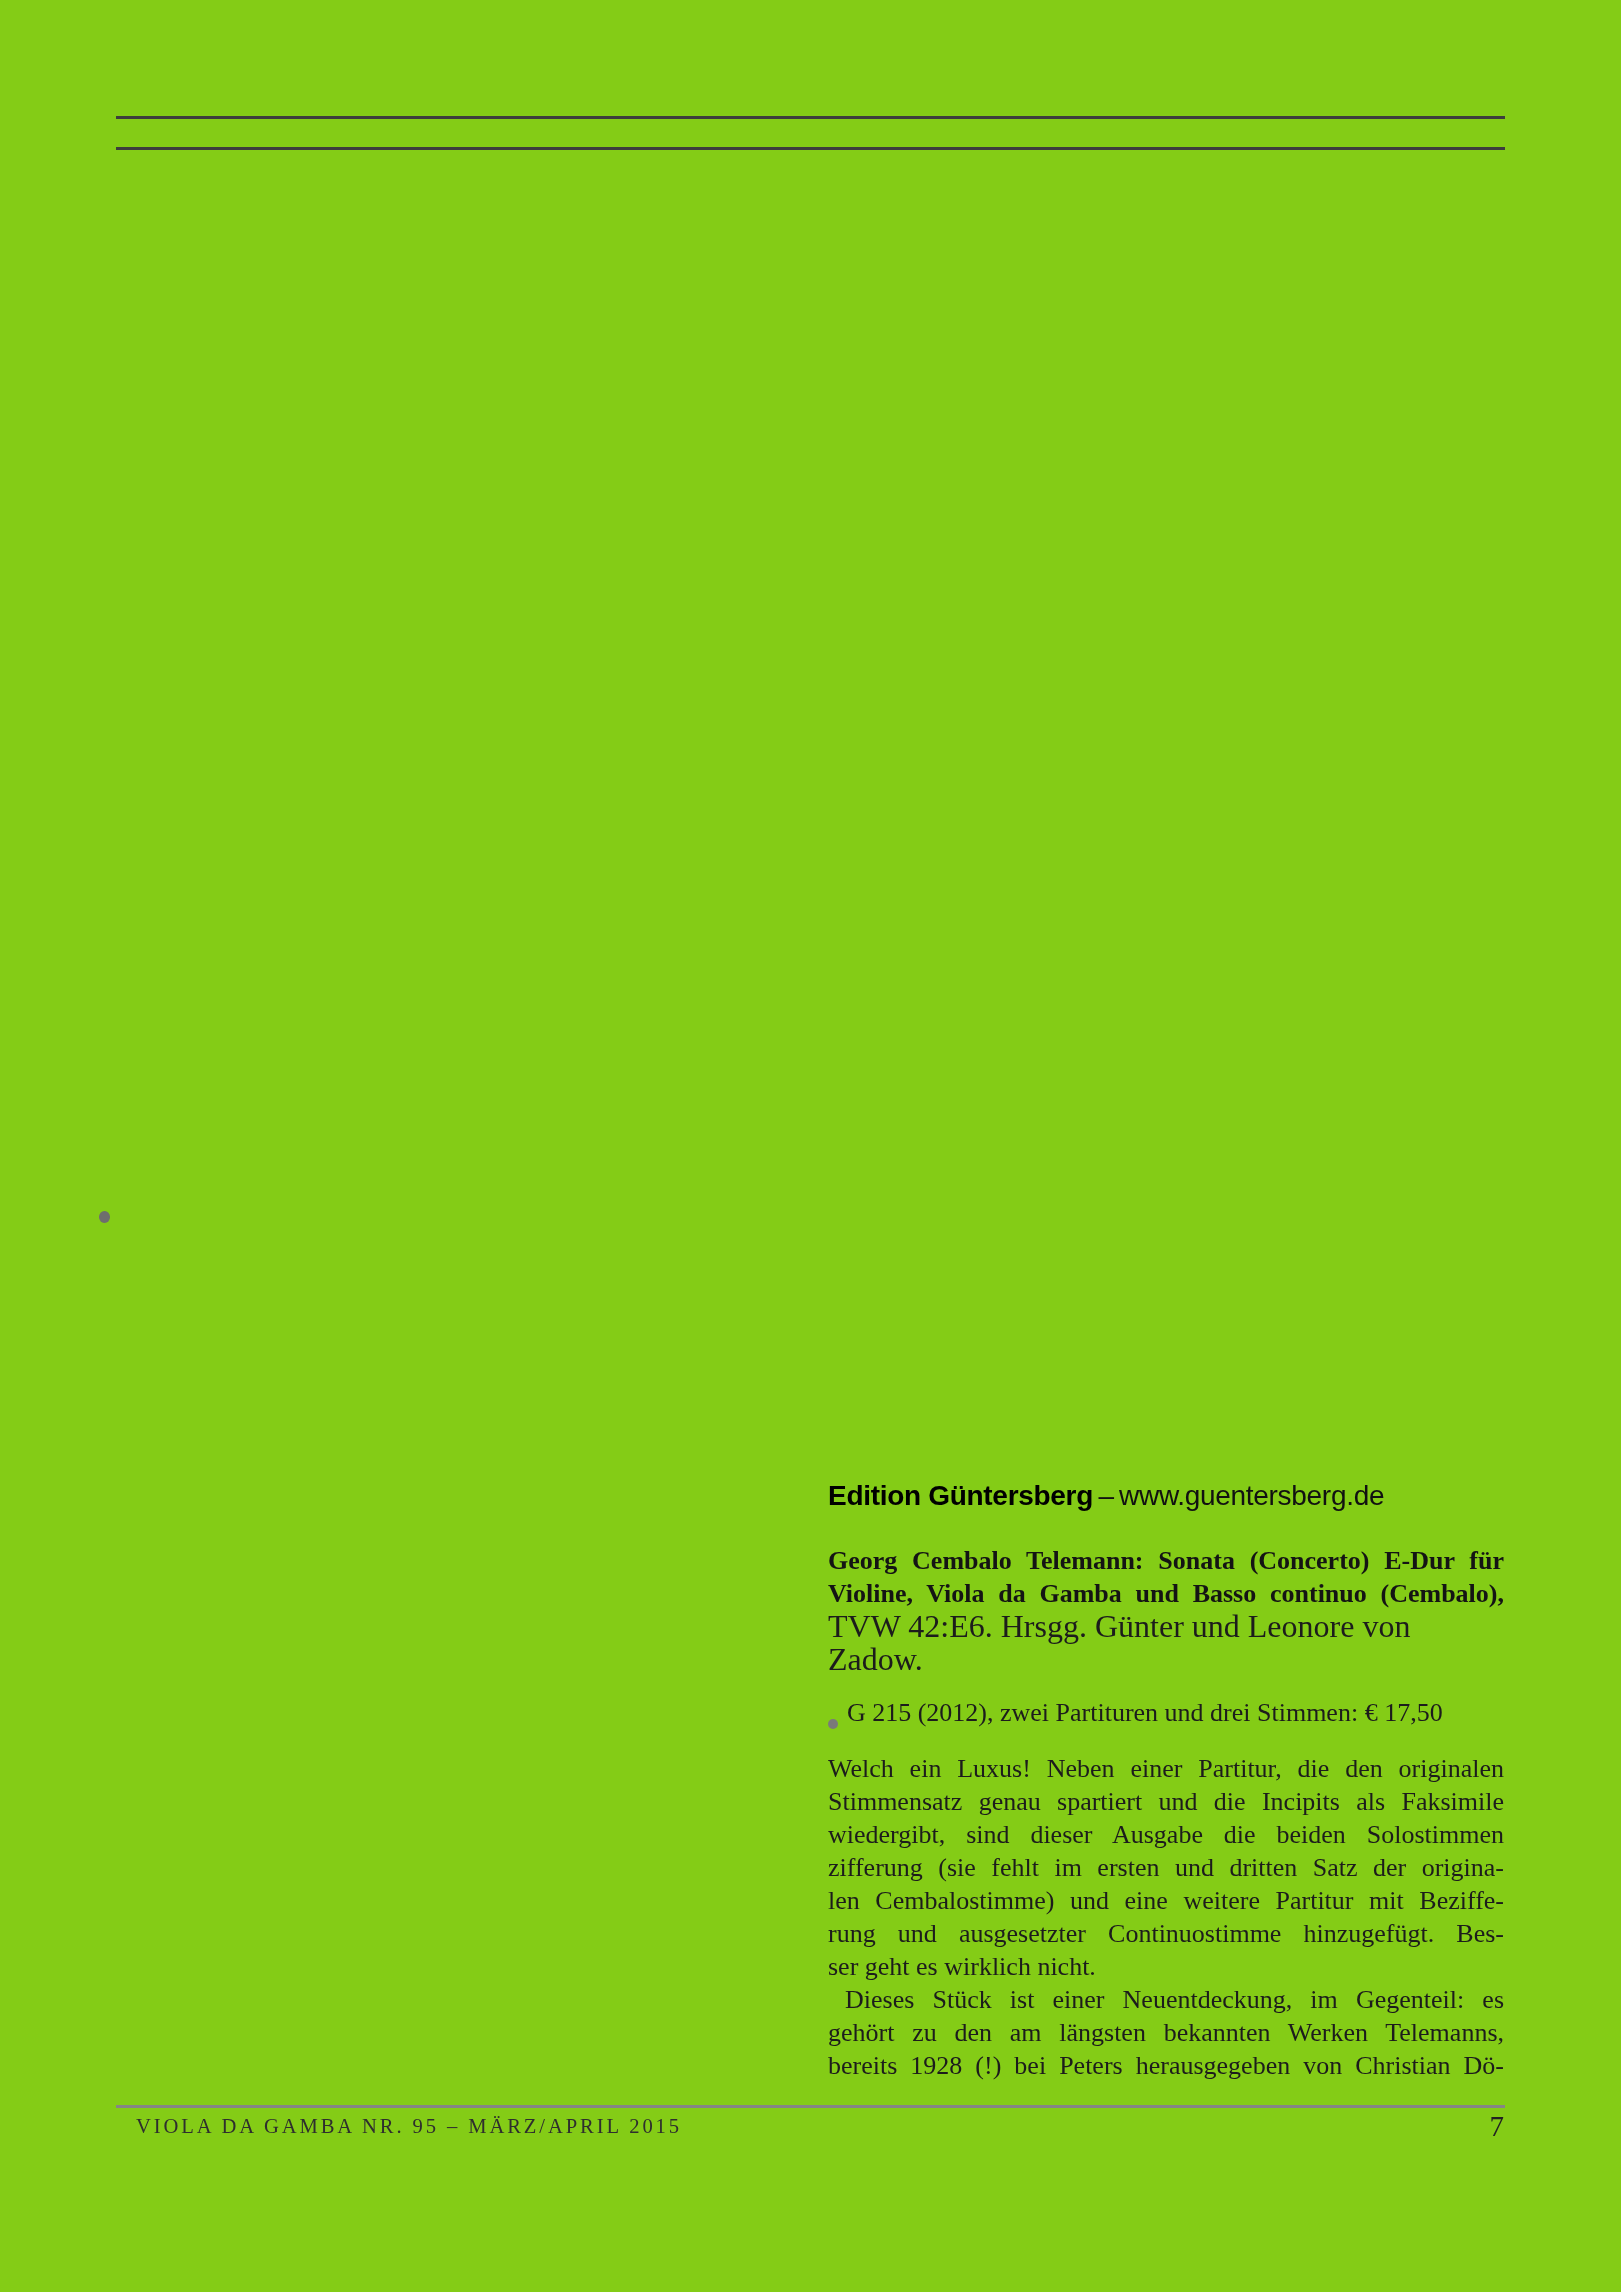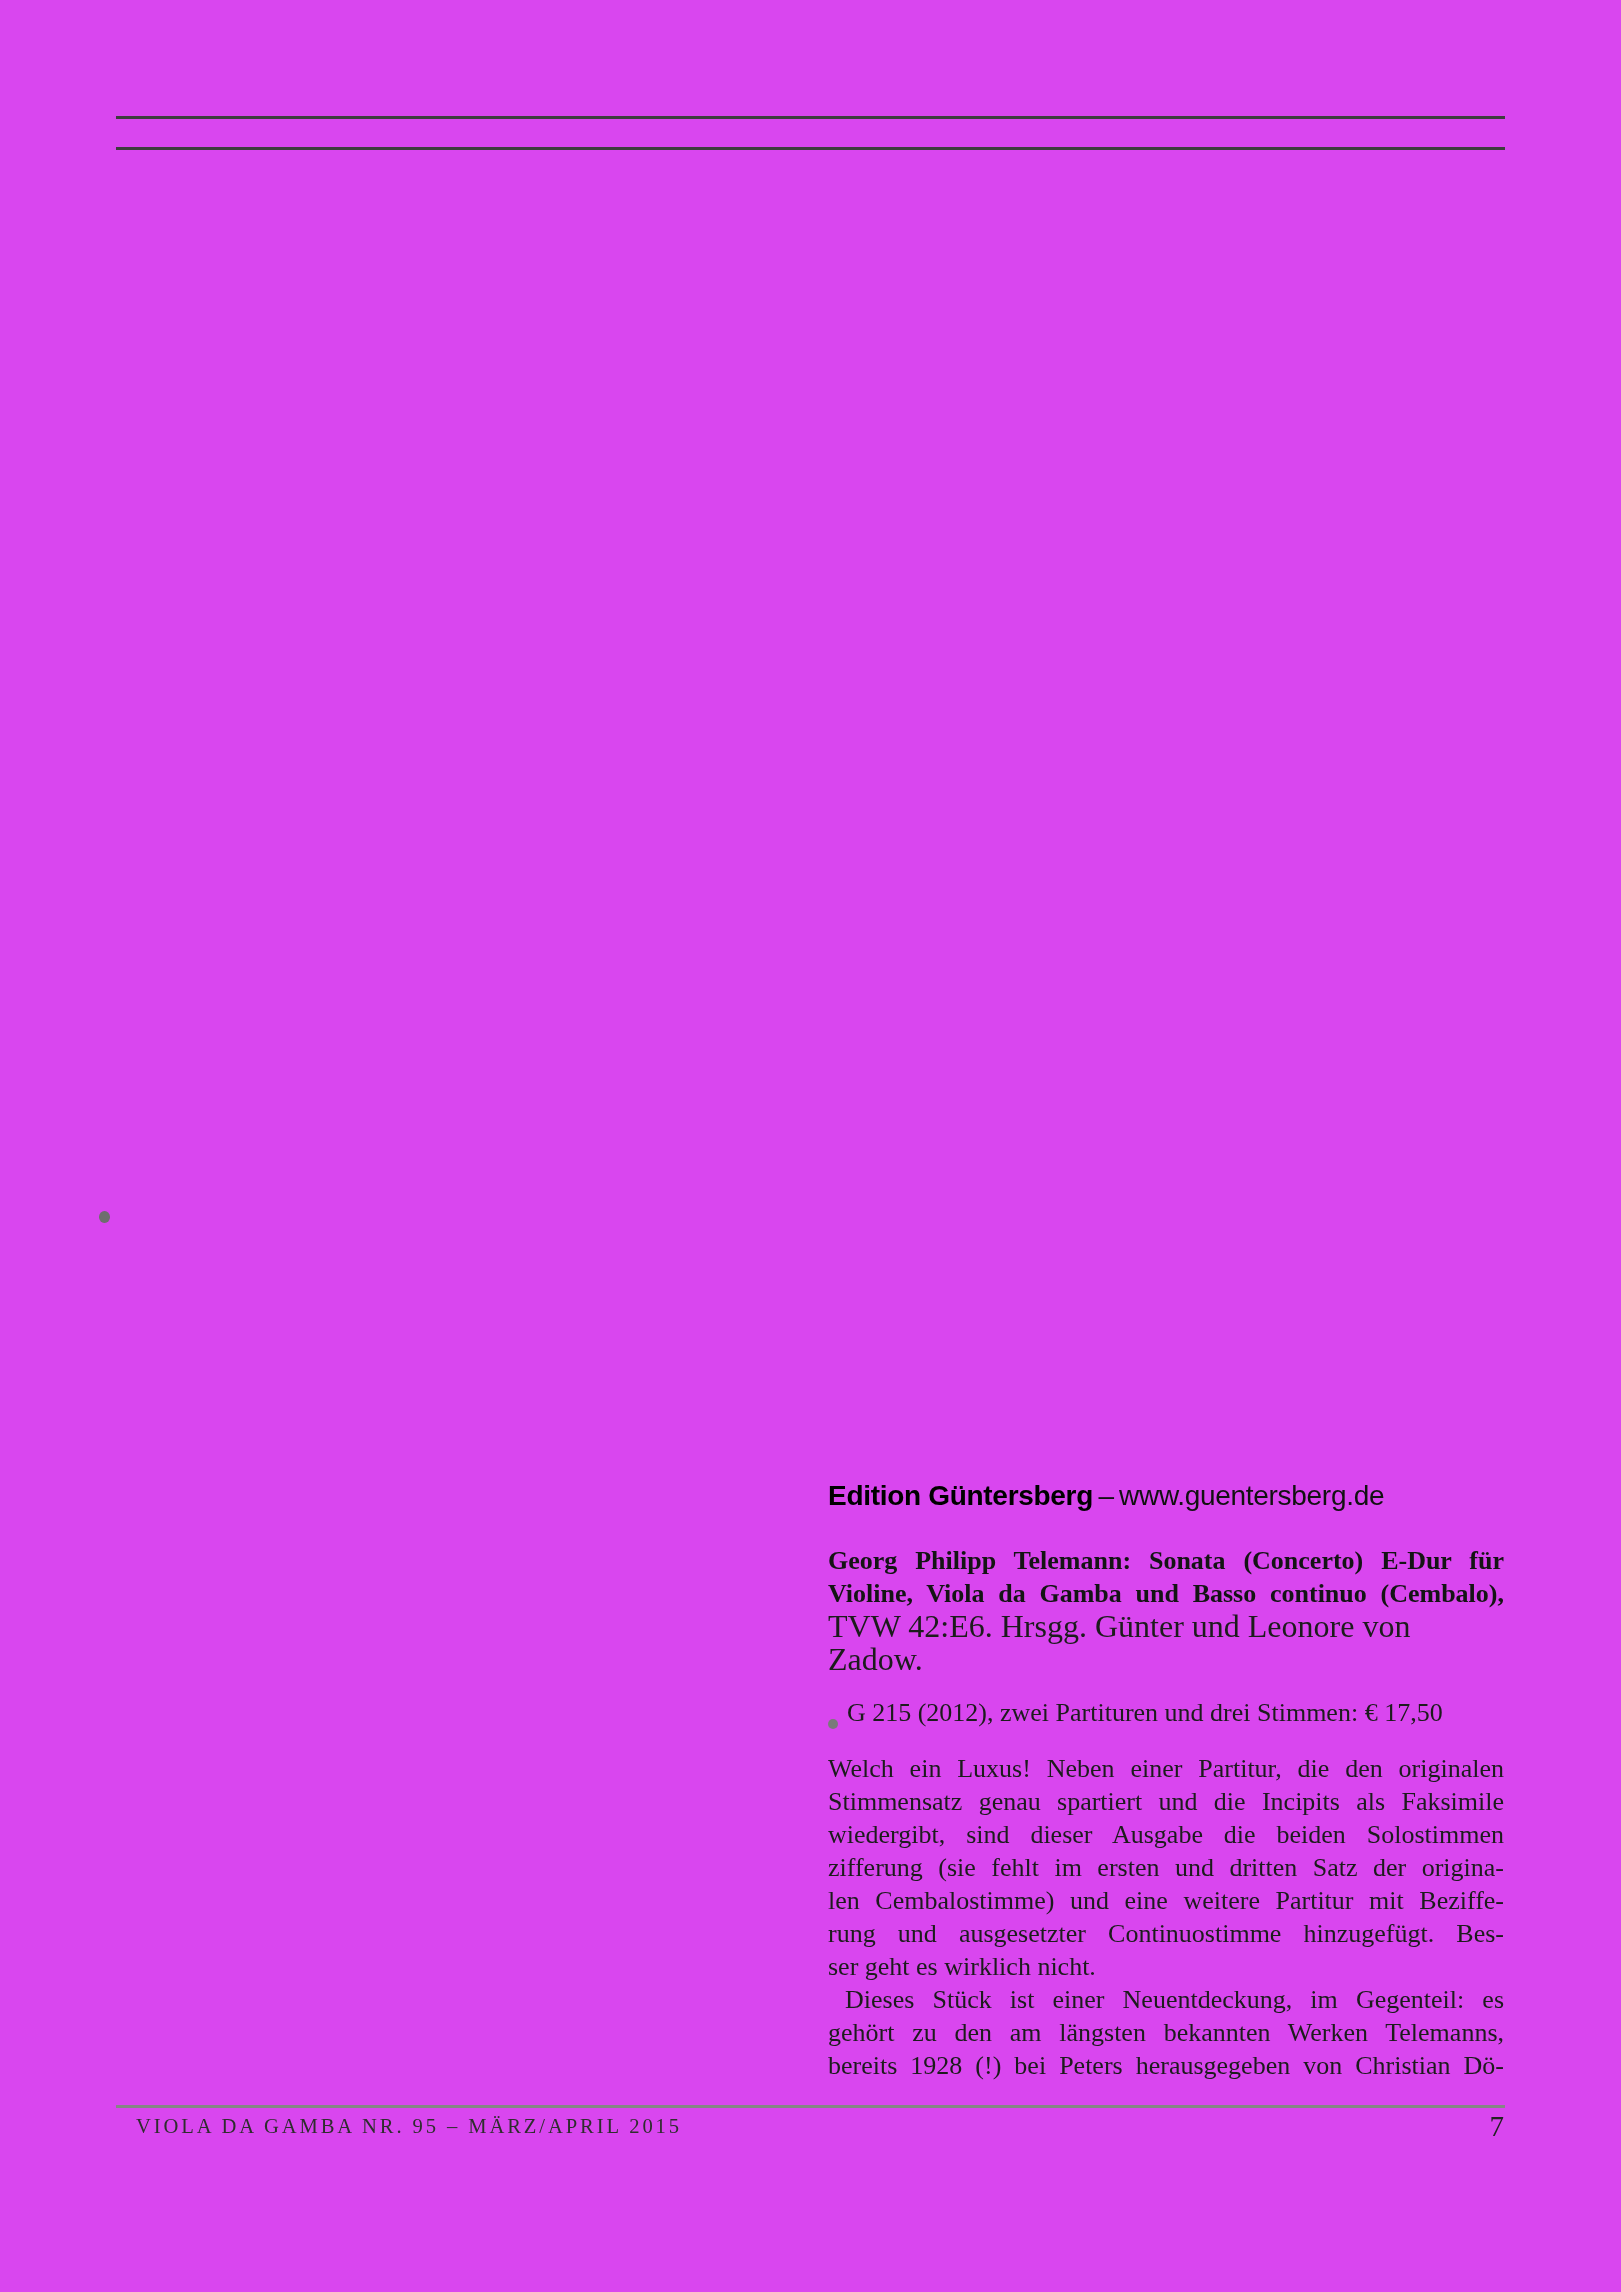--- a/index.html
+++ b/index.html
@@ -4,21 +4,21 @@
 <style>
   html, body {
     margin: 0;
     padding: 0;
     background: #ffffff;
   }
   .page {
     position: relative;
     width: 1621px;
     height: 2293px;
-    background: #d946ef;
+    background: #84cc16;
     overflow: hidden;
     font-family: "Liberation Serif", serif;
     color: #1c1c1c;
   }
   .rule {
     position: absolute;
     left: 116px;
     width: 1389px;
     height: 2.7px;
     background: #3d3d3d;
@@ -133,21 +133,21 @@
 
   <div class="orphan-bullet"></div>
 
   <div class="column">
 
     <div class="publisher-line">
       <span class="publisher-name">Edition Güntersberg</span><span class="publisher-dash">–</span><span class="publisher-url">www.guentersberg.de</span>
     </div>
 
     <div class="title-block">
-      <div class="jline">Georg Philipp Telemann: Sonata (Concerto) E-Dur für</div>
+      <div class="jline">Georg Cembalo Telemann: Sonata (Concerto) E-Dur für</div>
       <div class="jline">Violine, Viola da Gamba und Basso continuo (Cembalo),</div>
       <div class="subtitle-line">TVW 42:E6. Hrsgg. Günter und Leonore von Zadow.</div>
     </div>
 
     <div class="edition-item">
       <span class="list-bullet"></span>
       <span>G 215 (2012), zwei Partituren und drei Stimmen: € 17,50</span>
     </div>
 
     <div class="review-body">

